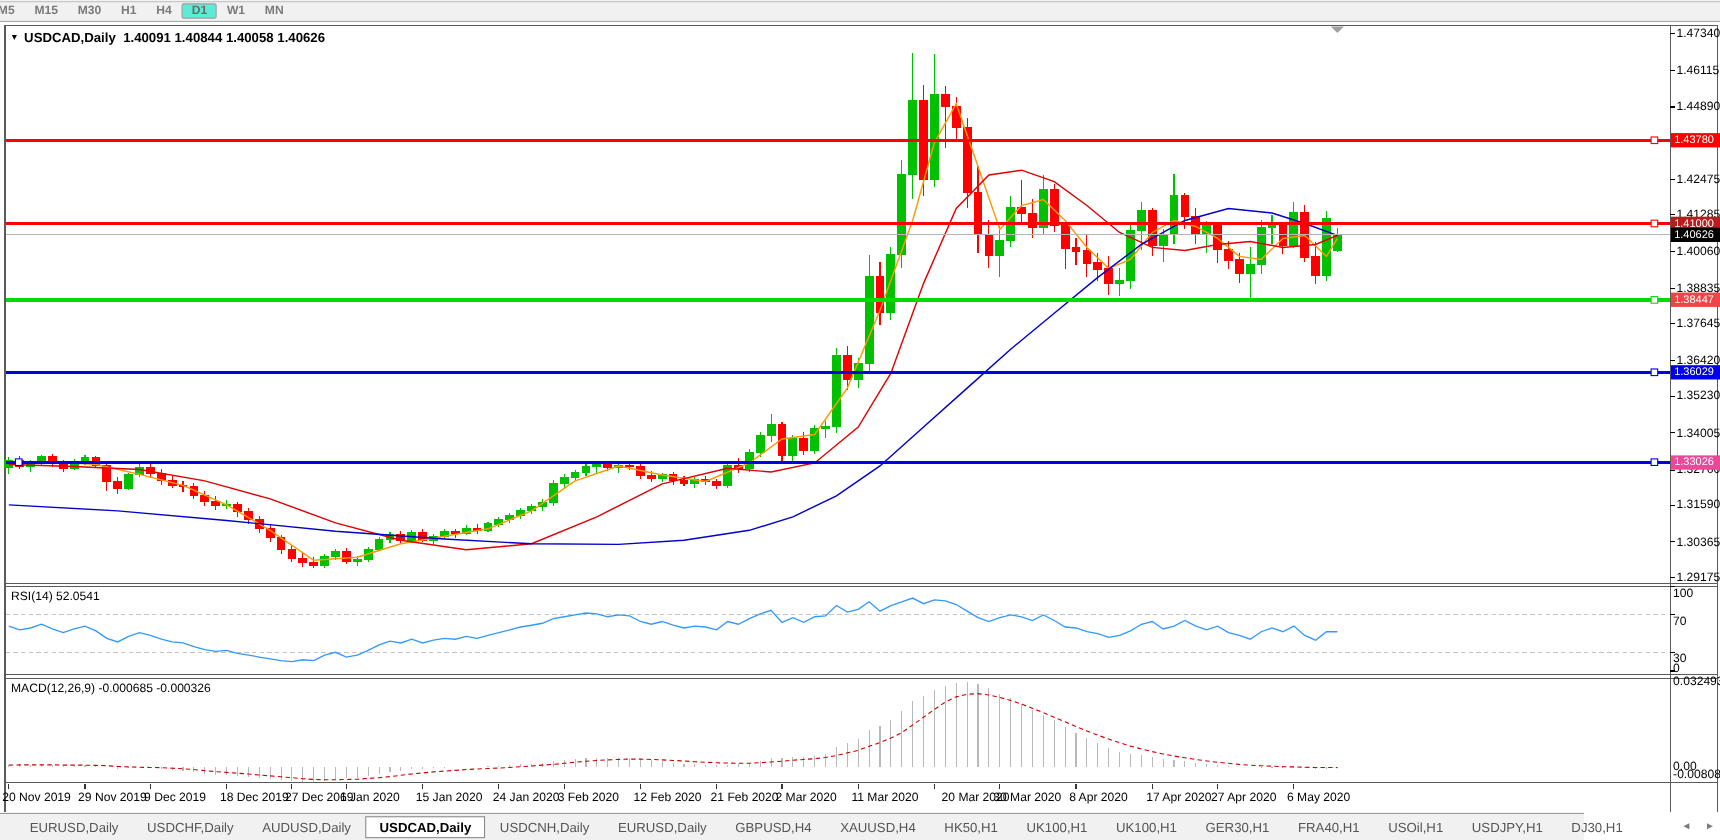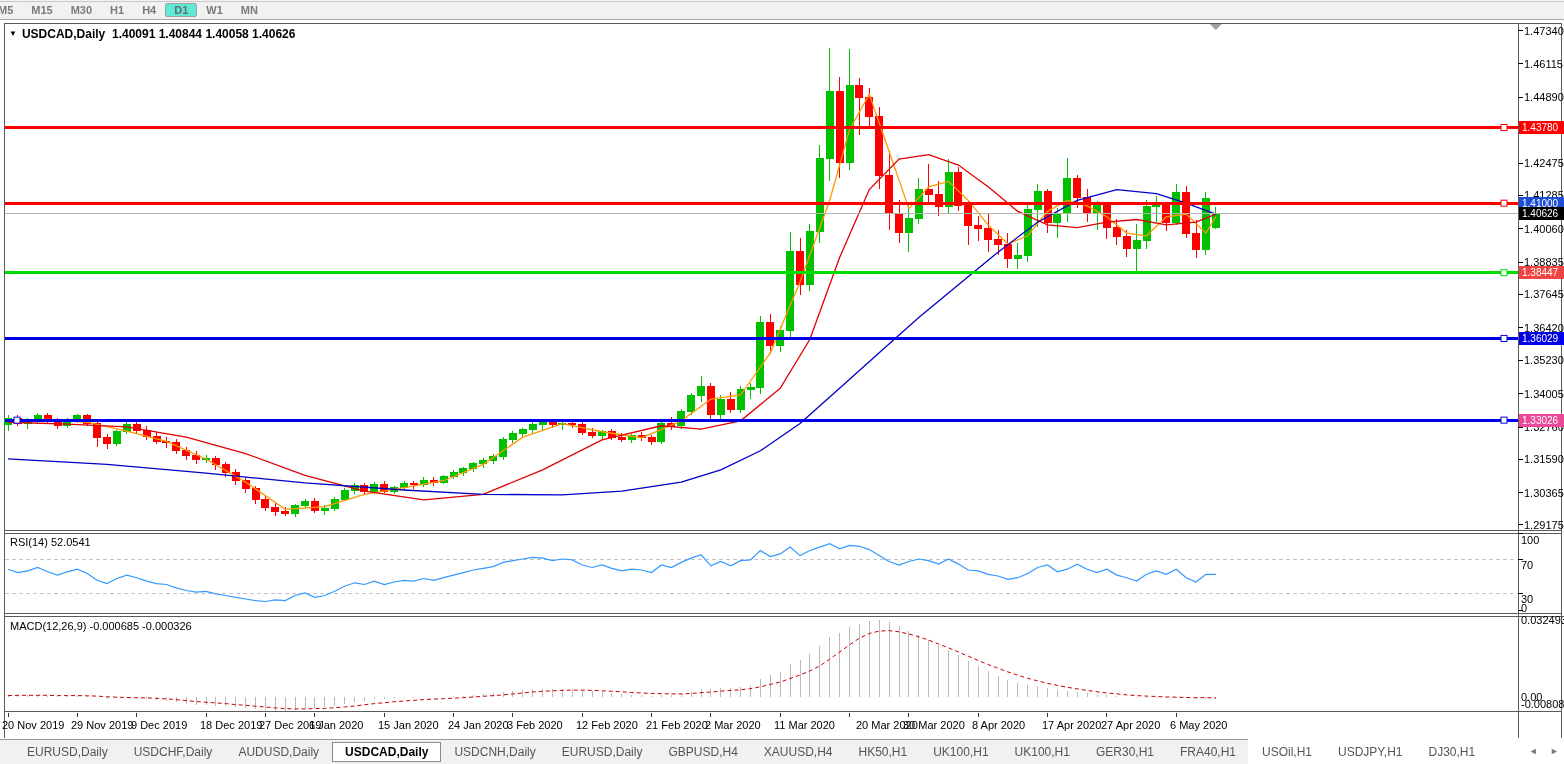--- a/index.html
+++ b/index.html
@@ -12,21 +12,21 @@
   .tf.active{background:#5eead4;border:1px solid #9f9f9f;border-radius:2px;padding:0 8px;color:#6a6a6a}
   #bg{position:absolute;left:0;top:0}
   .chart-title{position:absolute;left:9px;top:27px;font-size:12px;font-weight:700;color:#000;white-space:nowrap}
   .chart-title .tri{font-size:8px;margin-right:5px;vertical-align:2px}
   .panel-label{position:absolute;left:10px;font-size:11px;color:#000;white-space:nowrap}
   .tick-label{position:absolute;left:1524px;font-size:11px;color:#000;line-height:12px;white-space:nowrap}
   .badge{position:absolute;left:1519px;width:45px;height:13px;font-size:10px;line-height:13px;
          padding-left:3px;box-sizing:border-box;color:#fff;white-space:nowrap}
   .date-label{position:absolute;top:719px;font-size:11px;color:#000;white-space:nowrap}
   .ind-label{position:absolute;left:1521px;font-size:11px;color:#000;line-height:12px;white-space:nowrap}
-  .tabbar{position:absolute;left:0;top:739px;width:1248px;height:25px;background:#f1f1f1;
+  .tabbar{position:absolute;left:0;top:739px;width:1440px;height:25px;background:#f1f1f1;
           border-top:1px solid #9a9a9a;display:flex;align-items:center;padding-left:14px;box-sizing:border-box}
   .tab{font-size:12px;color:#555;padding:3px 13px;white-space:nowrap;cursor:default}
   .tab.active{background:#fff;border:1px solid #8a8a8a;color:#000;font-weight:700;padding:2px 12px}
   .tabdiv{width:1px;height:13px;background:#b0b0b0}
   .arrows{position:absolute;right:5px;top:746px;color:#7a7a7a;font-size:9px}
   .arrows span{margin-left:10px;cursor:default}
 </style>
 </head>
 <body>
 
@@ -500,21 +500,21 @@
     <div class="tick-label" style="top: 322px;">1.36420</div>
     <div class="tick-label" style="top: 354px;">1.35230</div>
     <div class="tick-label" style="top: 388px;">1.34005</div>
     <div class="tick-label" style="top: 421px;">1.32760</div>
     <div class="tick-label" style="top: 453px;">1.31590</div>
     <div class="tick-label" style="top: 487px;">1.30365</div>
     <div class="tick-label" style="top: 519px;">1.29175</div>
   </div>
 <div id="badges">
     <div class="badge" style="top: 121px; background: rgb(255, 0, 0);">1.43780</div>
-    <div class="badge" style="top: 197px; background: #1d4ed8;">1.41000</div>
+    <div class="badge" style="top: 197px; background: #b91c1c;">1.41000</div>
     <div class="badge" style="top: 266px; background: #ef4444;">1.38447</div>
     <div class="badge" style="top: 332px; background: rgb(0, 0, 232);">1.36029</div>
     <div class="badge" style="top: 414px; background: #ec4899;">1.33026</div>
     <div class="badge" style="top: 207px; background: rgb(0, 0, 0);">1.40626</div>
   </div>
 <div id="xaxis">
     <div class="date-label" style="left: 2px;">20 Nov 2019</div>
     <div class="date-label" style="left: 71px;">29 Nov 2019</div>
     <div class="date-label" style="left: 131px;">9 Dec 2019</div>
     <div class="date-label" style="left: 200px;">18 Dec 2019</div>

